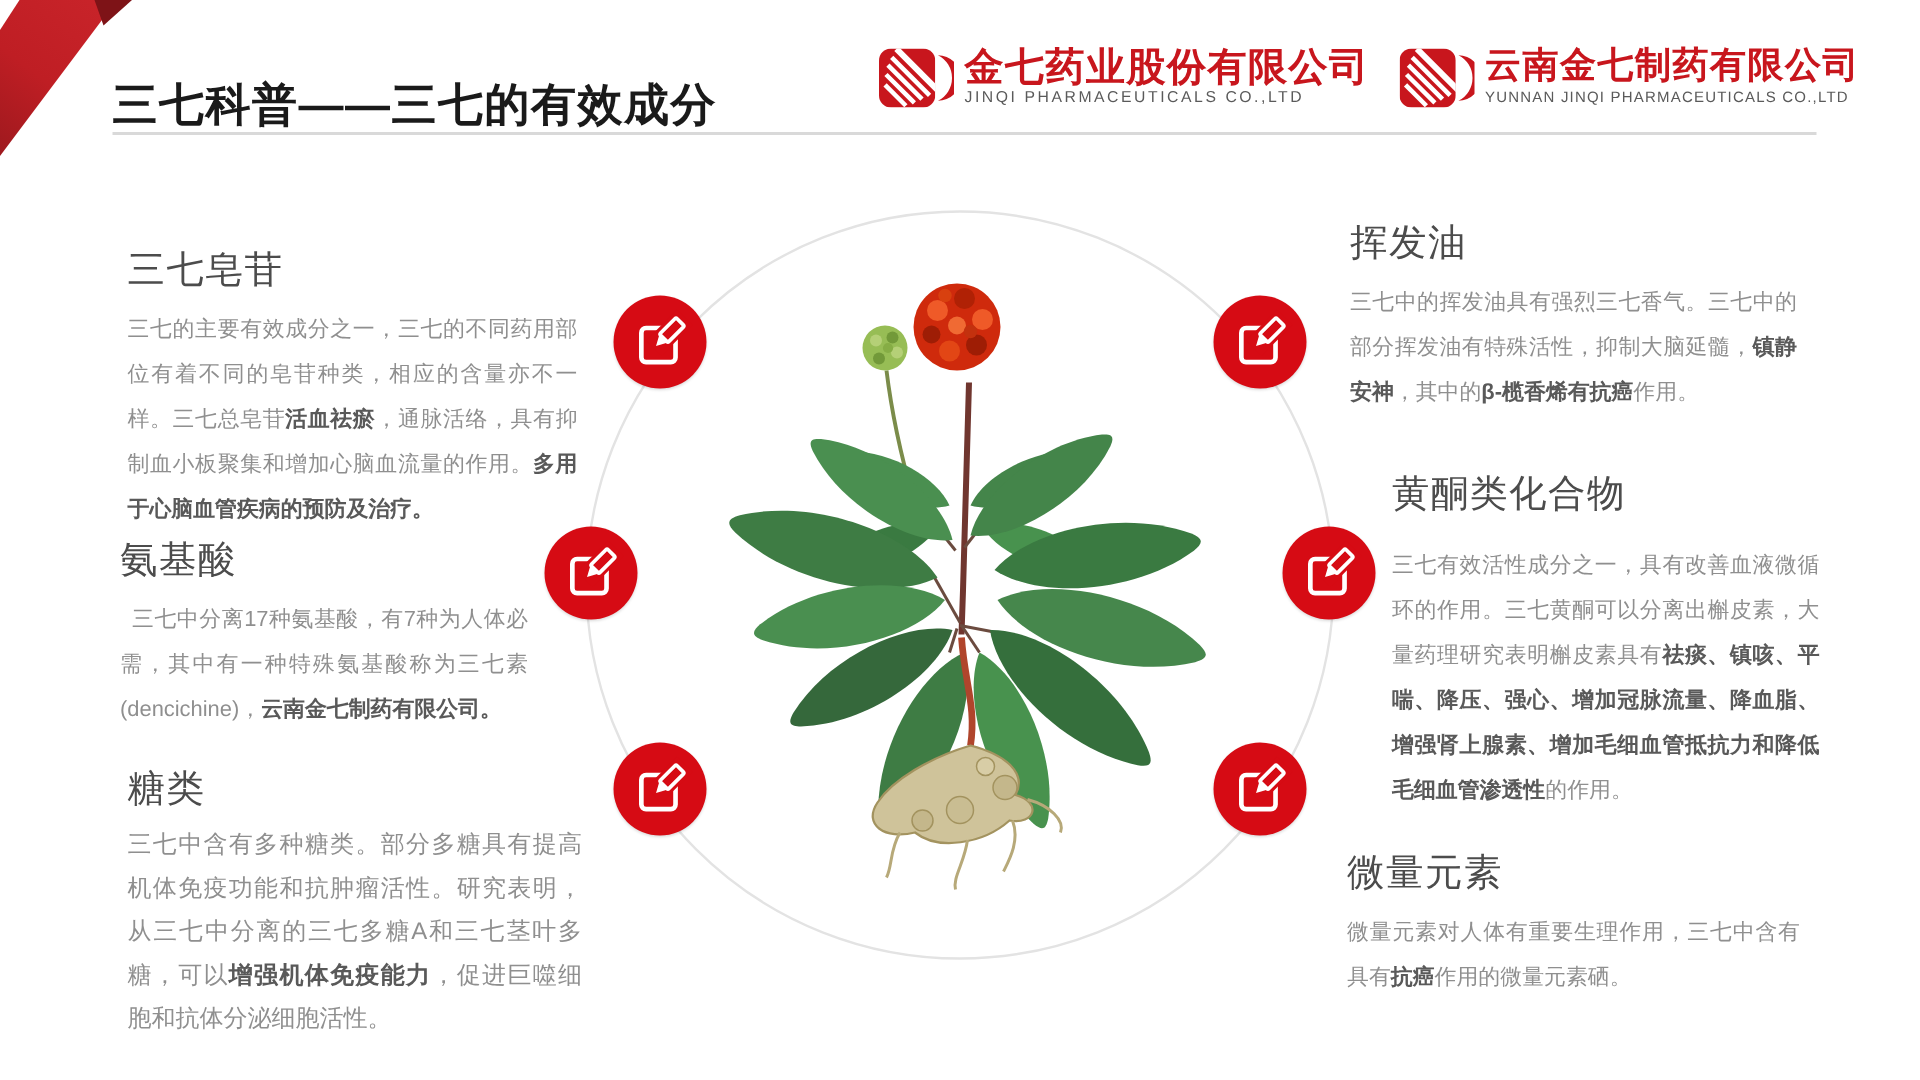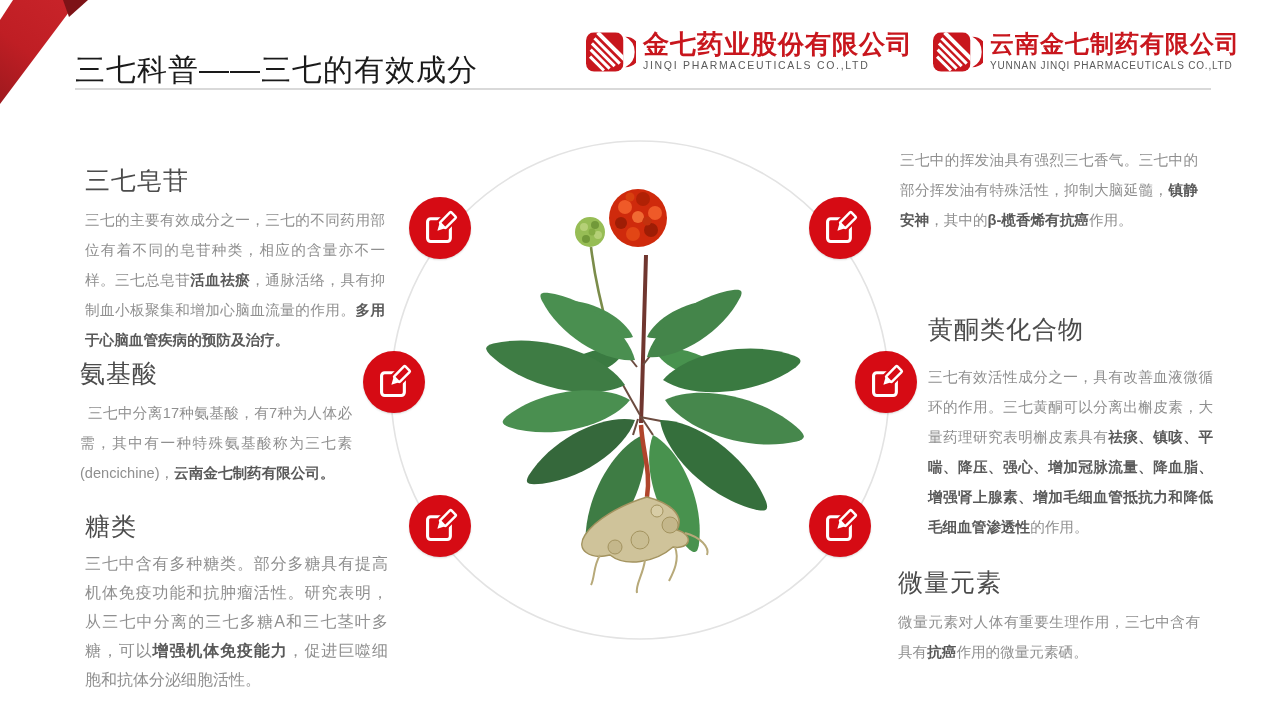--- a/index.html
+++ b/index.html
@@ -1,20 +1,20 @@
 <!DOCTYPE html>
 <html lang="zh"><head>
 <meta charset="utf-8">
 <style>
   html,body{margin:0;padding:0;background:#fff;}
   .slide{position:relative;width:1280px;height:720px;background:#ffffff;overflow:hidden;
          font-family:"Liberation Sans","DejaVu Sans",sans-serif;}
   
   .ribbon{position:absolute;left:0;top:0;}
-  .page-title{position:absolute;left:75px;top:30px;font-size:30px;font-weight:400;
+  .page-title{position:absolute;left:75px;top:30px;font-size:30px;font-weight:700;
               color:#1a1a1a;letter-spacing:1px;white-space:nowrap;}
   .divider{position:absolute;left:75px;top:88px;width:1136px;height:2px;background:#d9d9d9;}
   
   .logo{position:absolute;top:27px;display:flex;align-items:center;}
   .logo-1{left:586px;}
   .logo-2{left:903px;padding-left:30px;}
   .logo svg{display:block;margin-top:3px;}
   .logo-text{margin-left:7px;}
   .logo-cn{font-size:26px;font-weight:700;color:#c8161d;letter-spacing:1px;line-height:30px;white-space:nowrap;}
   .logo-2 .logo-cn{font-size:24px;}
@@ -263,20 +263,21 @@
     <h2>氨基酸</h2>
     <p class="body"><span>三七中分离17种氨基酸，有7种为人体必需，其中有一种特殊氨基酸称为三七素(dencichine)，</span><span class="b">云南金七制药有限公司。</span></p>
   </section>
 
   <section class="sec sec-left" id="sec-sugars">
     <h2>糖类</h2>
     <p class="body"><span>三七中含有多种糖类。部分多糖具有提高机体免疫功能和抗肿瘤活性。研究表明，从三七中分离的三七多糖A和三七茎叶多糖，可以</span><span class="b">增强机体免疫能力</span><span>，促进巨噬细胞和抗体分泌细胞活性。</span></p>
   </section>
 
   <section class="sec sec-right" id="sec-volatile">
+    <h2>挥发油</h2>
     <p class="body"><span>三七中的挥发油具有强烈三七香气。三七中的部分挥发油有特殊活性，抑制大脑延髓，</span><span class="b">镇静安神</span><span>，其中的</span><span class="b">β-榄香烯有抗癌</span><span>作用。</span></p>
   </section>
 
   <section class="sec sec-right" id="sec-flavonoids">
     <h2>黄酮类化合物</h2>
     <p class="body"><span>三七有效活性成分之一，具有改善血液微循环的作用。三七黄酮可以分离出槲皮素，大量药理研究表明槲皮素具有</span><span class="b">祛痰、镇咳、平喘、降压、强心、增加冠脉流量、降血脂、增强肾上腺素、增加毛细血管抵抗力和降低毛细血管渗透性</span><span>的作用。</span></p>
   </section>
 
   <section class="sec sec-right" id="sec-trace">
     <h2>微量元素</h2>

